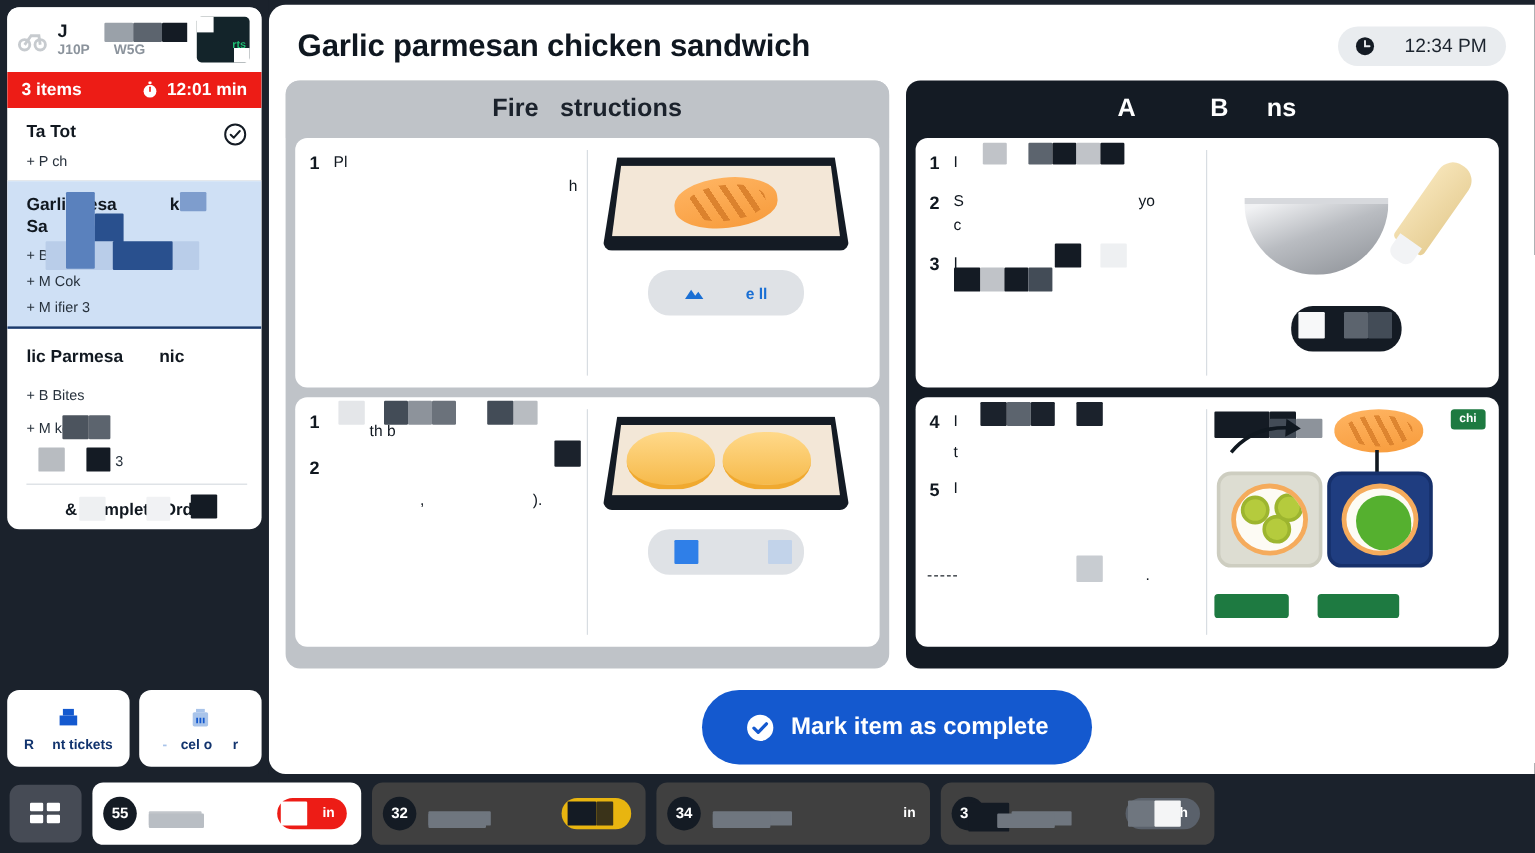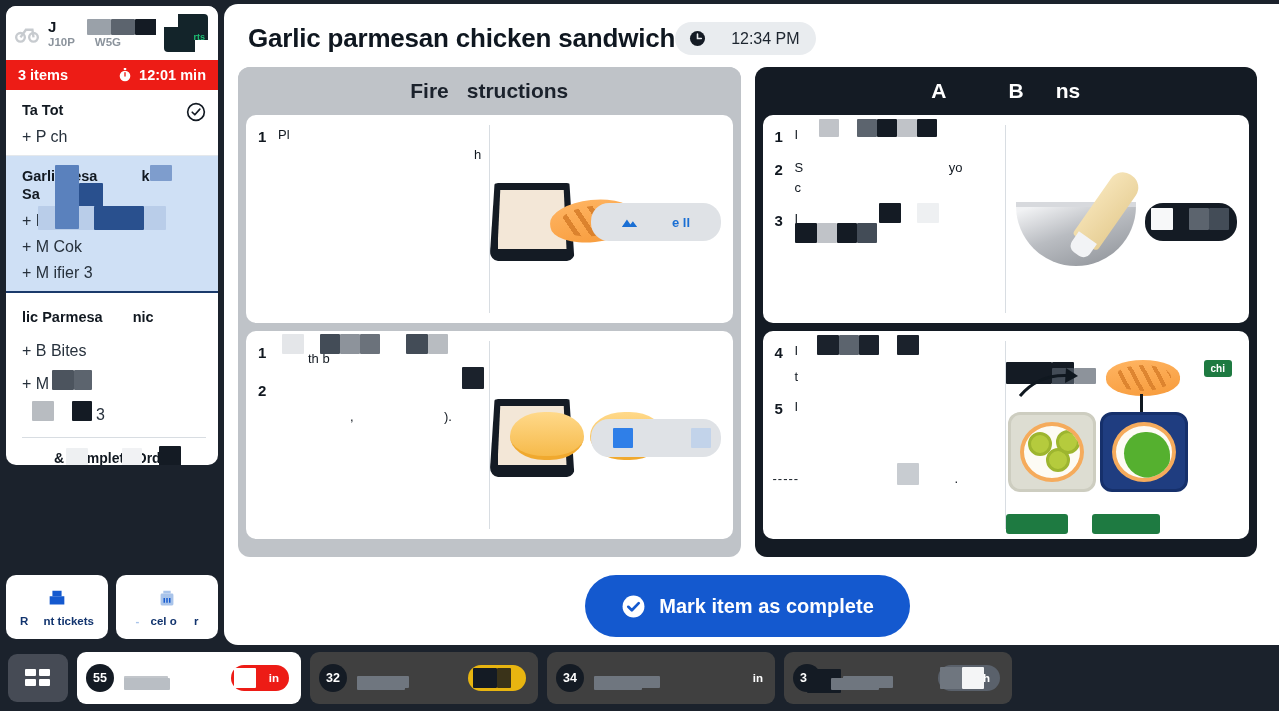--- a/index.html
+++ b/index.html
@@ -63,21 +63,21 @@
     padding: 11px 12px 9px 16px;
     border-bottom: 1px solid #e4e8ec;
     position: relative;
   }
   .item-row.sel { background: #cfe0f5; border-bottom: 2px solid #1b3a6b; }
   .item-row.partial { border-bottom: none; }
   .item-title {
     font-size: 14.5px; font-weight: 700; color: #111820; line-height: 1.28;
     padding-right: 26px; position: relative;
   }
-  .item-mod { font-size: 16px; color: #27313c; margin-top: 7px; position: relative; line-height: 1.2; }
+  .item-mod { font-size: 12px; color: #27313c; margin-top: 7px; position: relative; line-height: 1.2; }
   .check-ico { position: absolute; right: 12px; top: 12px; width: 20px; height: 20px; }
 
   .side-actions {
     position: absolute; left: 6px; right: 6px; bottom: 6px;
     display: flex; gap: 8px;
   }
   .side-btn {
     flex: 1 1 0; background: #fff; border-radius: 10px;
     height: 64px; display: flex; flex-direction: column;
     align-items: center; justify-content: center; gap: 5px;
@@ -91,21 +91,21 @@
 
   
   .main {
     flex: 1 1 auto; background: #ffffff;
     border-radius: 14px 0 0 14px;
     margin: 4px 0 0 0;
     padding: 10px 22px 0 14px;
     display: flex; flex-direction: column;
     height: 641px;
   }
-  .main-head { display: flex; align-items: center; justify-content: flex-start; padding: 8px 2px 12px 10px; }
+  .main-head { display: flex; align-items: center; justify-content: space-between; padding: 8px 2px 12px 10px; }
   .main-title { font-size: 26px; font-weight: 700; color: #0f1720; letter-spacing: -0.2px; }
   .time-pill {
     background: #e9ecef; border-radius: 18px; padding: 7px 16px 7px 13px;
     display: flex; align-items: center; gap: 24px;
     font-size: 16px; color: #1c242e; font-weight: 500;
   }
 
   .panels { display: flex; gap: 14px; flex: 0 0 auto; }
   .panel { flex: 1 1 0; border-radius: 12px; overflow: hidden; display: flex; flex-direction: column; }
   .panel-head {
@@ -122,21 +122,21 @@
     margin: 0 8px 8px 8px; padding: 10px 12px;
     display: flex; gap: 0; height: 208px; overflow: hidden;
   }
   .panel.fire .step-card:first-of-type { margin-top: 0; }
   .steps-col { flex: 1 1 auto; min-width: 0; padding-right: 10px; position: relative; }
   .step-line { display: flex; gap: 9px; font-size: 13px; color: #111820; margin-bottom: 10px; line-height: 1.55; }
   .step-num { font-weight: 700; font-size: 15px; min-width: 11px; }
   .step-text { position: relative; flex: 1 1 auto; }
   .media-col {
     width: 232px; flex: 0 0 232px; border-left: 1px solid #d8dde2;
-    display: flex; flex-direction: row; align-items: center;
+    display: flex; flex-direction: column; align-items: center;
     justify-content: flex-start; padding-top: 6px; gap: 16px;
   }
   .media-btn {
     border: none; border-radius: 18px; height: 38px; min-width: 130px;
     display: flex; align-items: center; justify-content: center; gap: 8px;
     font-size: 13px; font-weight: 600; cursor: pointer; padding: 0 16px;
     position: relative;
   }
   .media-btn.grey { background: #dfe2e6; color: #1a6fd4; }
   .media-btn.dark { background: #141b24; color: #fff; }

